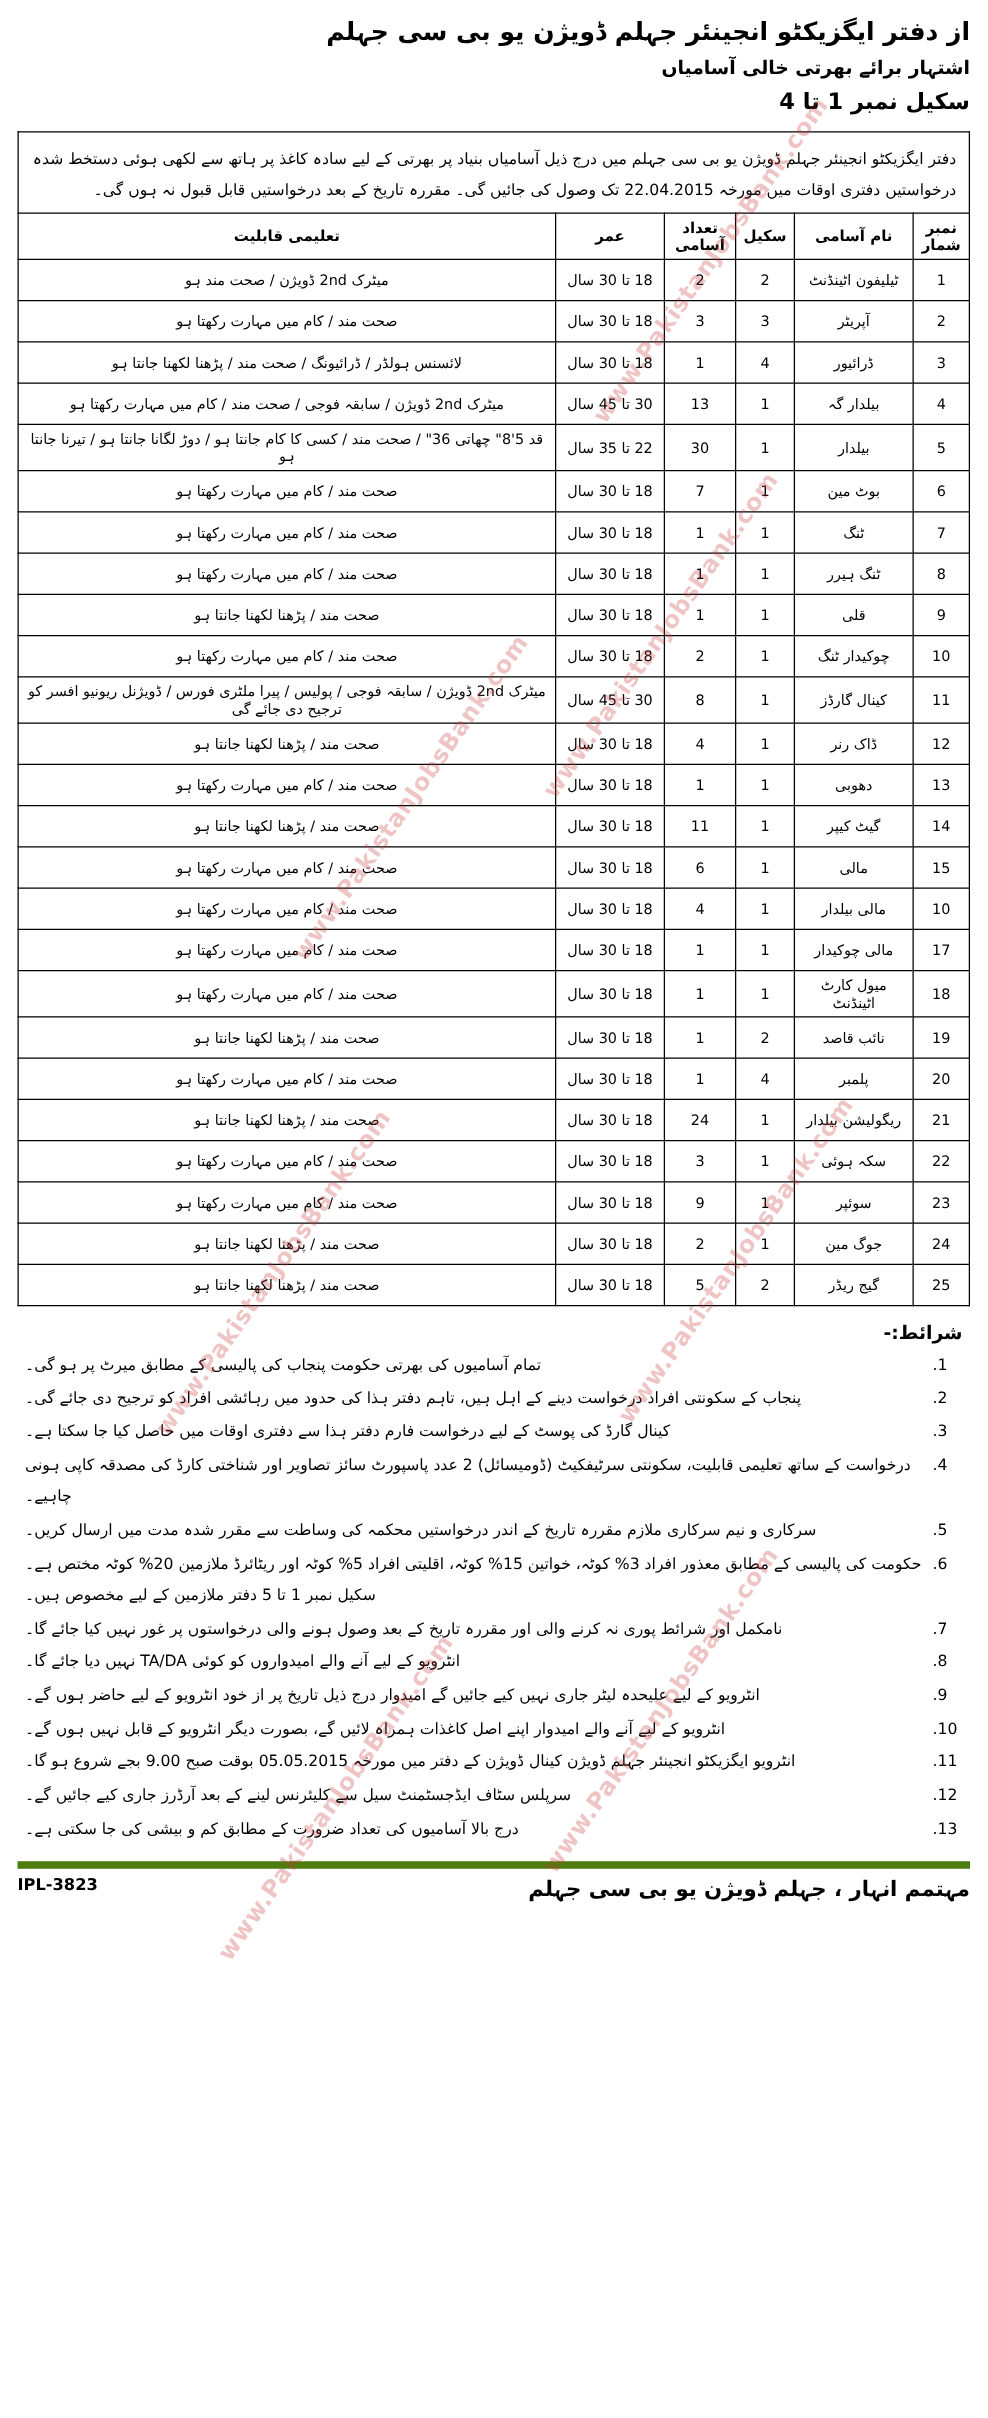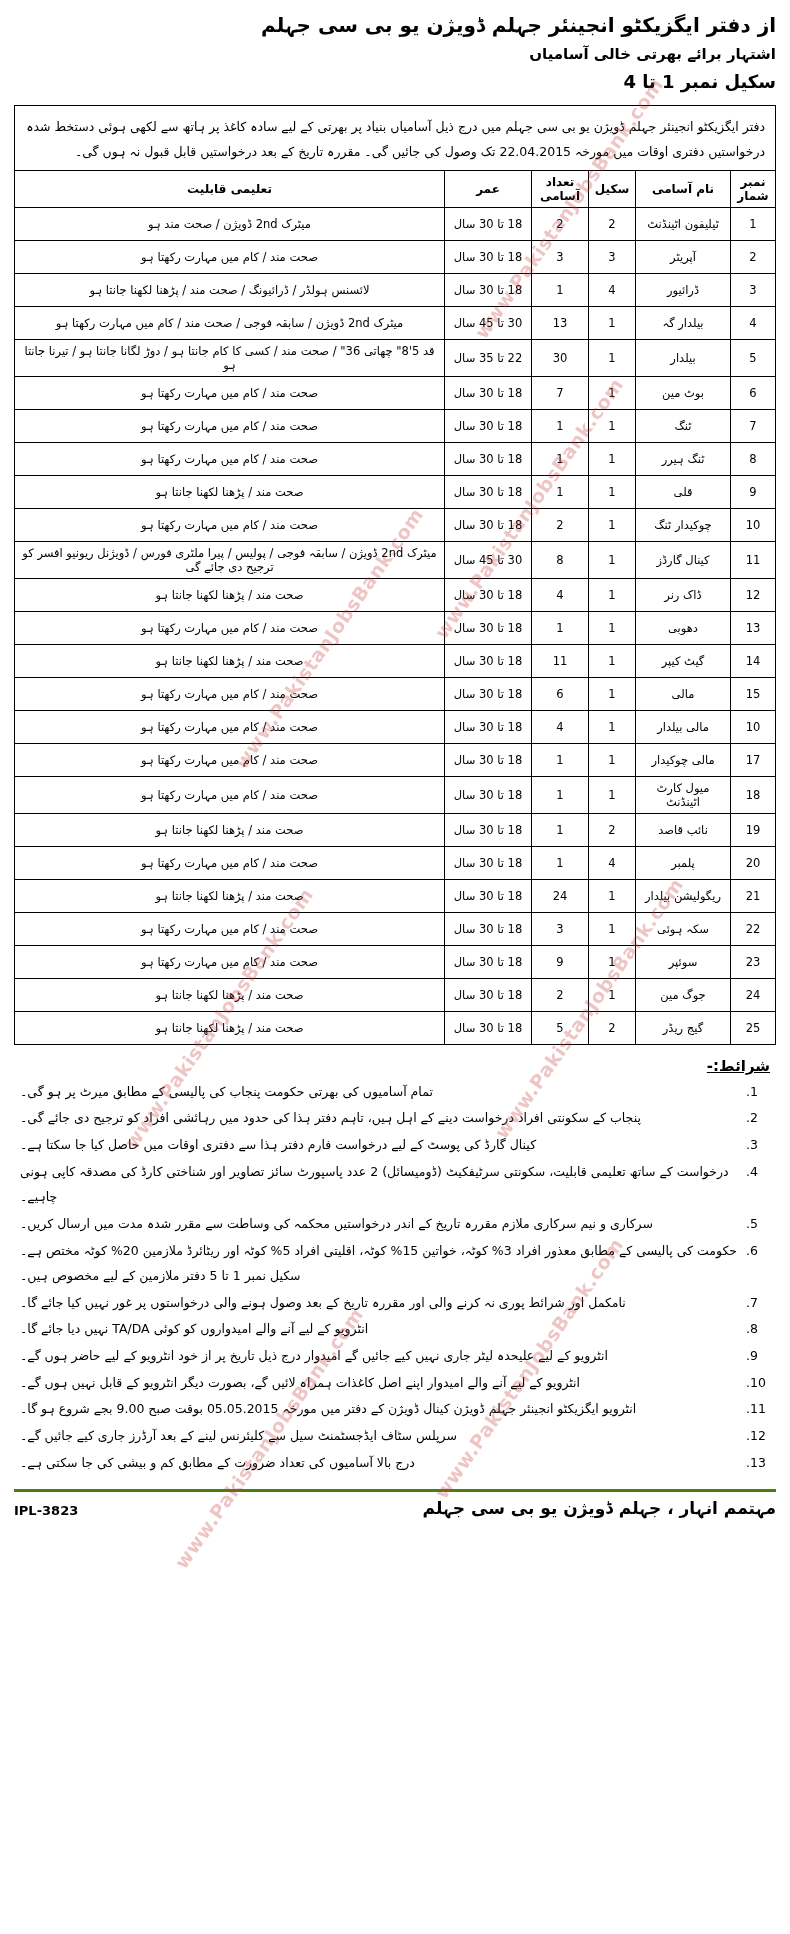--- a/index.html
+++ b/index.html
@@ -72,39 +72,38 @@
   .c-name{width:86px;}
   .c-scale{width:38px;}
   .c-posts{width:48px;}
   .c-age{width:78px;}
   .c-qual{width:auto;}
 
   .cond-title{
     direction:rtl;text-align:right;
     font-size:15px;font-weight:bold;
     margin:12px 6px 4px 0;
-    text-decoration:underline;
   }
   ol.conds{
     direction:rtl;
     text-align:left;
     margin:0 18px 0 6px;
     padding:0 16px 0 0;
     font-size:12.5px;
     line-height:2.05;
   }
   ol.conds li{margin-bottom:1px;padding-right:4px;}
 
   .footer{
     margin-top:14px;
-    border-top:3px solid #4d7c0f;
+    border-top:6px solid #4d7c0f;
     padding-top:6px;
     display:flex;
     justify-content:space-between;
-    align-items:flex-end;
+    align-items:flex-start;
     direction:ltr;
   }
   .footer .code{font-size:13px;font-weight:bold;}
   .footer .sign{font-size:17px;font-weight:bold;direction:rtl;}
 </style>
 </head>
 <body>
 
 <div class="page">
 

